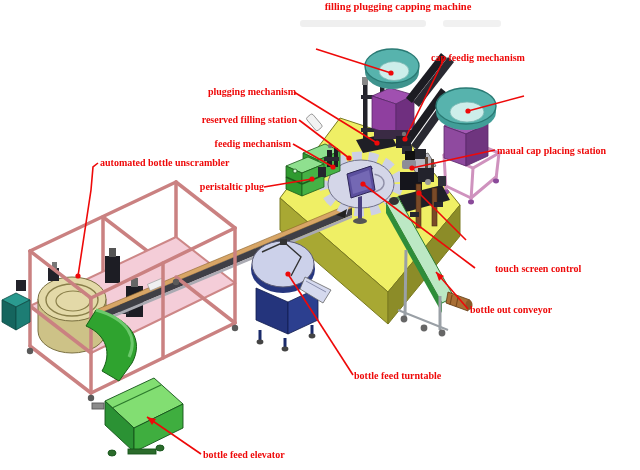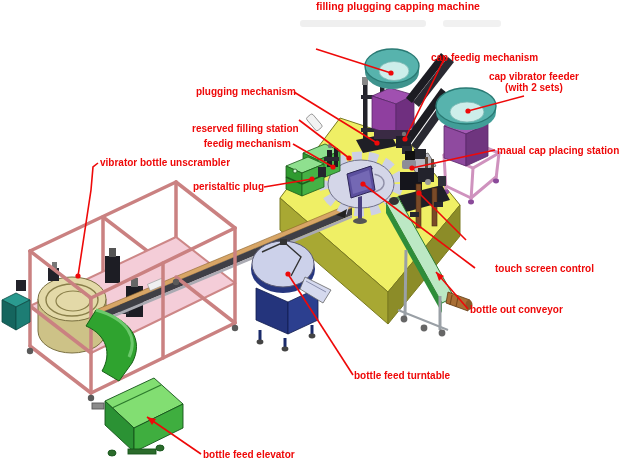--- a/index.html
+++ b/index.html
@@ -1,17 +1,17 @@
 <!DOCTYPE html>
 <html><head>
 <meta charset="utf-8">
 <style>
   html,body{margin:0;padding:0;background:#fff;}
   #stage{position:relative;width:640px;height:470px;background:#ffffff;overflow:hidden;
-         font-family:Liberation Sans, sans-serif;}
+         font-family:Liberation Serif, serif;}
   #stage svg{position:absolute;left:0;top:0;}
   .lbl{position:absolute;color:#ee0909;font-weight:bold;font-size:10px;line-height:11px;white-space:nowrap;}
   .lbl.center{text-align:center;white-space:normal;}
   .lbl.right{text-align:right;}
   .lbl span{display:block;white-space:nowrap;}
   #title{font-size:10.5px;}
 </style>
 </head>
 <body>
 
@@ -278,39 +278,35 @@
     <polygon points="436,272 444,276 439,281"></polygon>
     <polygon points="147,417 156,419 152,425"></polygon>
   </g>
 </svg>
 
 <div id="title" class="lbl center" style="left:310px;top:1px;width:176px;">filling plugging capping machine</div>
 
 
 <div class="lbl" style="left:431px;top:52px;">cap feedig mechanism</div>
 
-<div class="lbl center" style="left:486px;top:71px;width:96px;">
-  <span>cap vibrator feeder</span>
-  <span>(with 2 sets)</span>
+
+<div class="lbl right" style="left:194px;top:86px;width:102px;">plugging mechanism</div>
+
+<div class="lbl right" style="left:192px;top:114px;width:105px;">reserved filling station</div>
+
+<div class="lbl right" style="left:198px;top:138px;width:93px;">feedig mechanism</div>
+
+<div class="lbl" style="left:497px;top:145px;">maual cap placing station</div>
+
+<div class="lbl" style="left:100px;top:157px;">automated bottle unscrambler</div>
+
+<div class="lbl right" style="left:186px;top:181px;width:78px;">peristaltic plug</div>
+
+
+<div class="lbl" style="left:495px;top:263px;">touch screen control</div>
+
+<div class="lbl" style="left:470px;top:304px;">bottle out conveyor</div>
+
+<div class="lbl" style="left:354px;top:370px;">bottle feed turntable</div>
+
+<div class="lbl" style="left:203px;top:449px;">bottle feed elevator</div>
+
 </div>
 
-<div class="lbl right" style="left:194px;top:86px;width:102px;">plugging mechanism</div>
-
-<div class="lbl right" style="left:192px;top:114px;width:105px;margin-top:9px;">reserved filling station</div>
-
-<div class="lbl right" style="left:198px;top:138px;width:93px;">feedig mechanism</div>
-
-<div class="lbl" style="left:497px;top:145px;">maual cap placing station</div>
-
-<div class="lbl" style="left:100px;top:157px;">vibrator bottle unscrambler</div>
-
-<div class="lbl right" style="left:186px;top:181px;width:78px;">peristaltic plug</div>
-
-
-<div class="lbl" style="left:495px;top:263px;">touch screen control</div>
-
-<div class="lbl" style="left:470px;top:304px;">bottle out conveyor</div>
-
-<div class="lbl" style="left:354px;top:370px;">bottle feed turntable</div>
-
-<div class="lbl" style="left:203px;top:449px;">bottle feed elevator</div>
-
-</div>
-
 </body></html>

